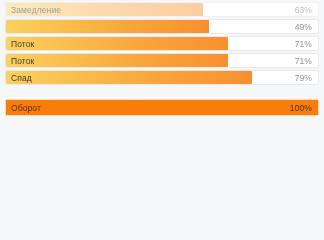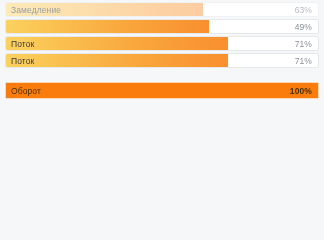--- a/index.html
+++ b/index.html
@@ -100,21 +100,20 @@
   }
   .row.total .label {
     height: 17px;
     line-height: 17px;
     color: #4a3208;
   }
   .row.total .pct {
     height: 17px;
     line-height: 17px;
     color: #4a3208;
-    font-weight: bold;
   }
 </style>
 </head>
 <body>
 
 <div class="progress-list">
 
   <div class="row faded">
     <div class="bar" style="width:63%"></div>
     <div class="label">Замедление</div>
@@ -133,20 +132,25 @@
     <div class="label">Поток</div>
     <div class="pct">71%</div>
   </div>
 
   <div class="row">
     <div class="bar" style="width:71%"></div>
     <div class="label">Поток</div>
     <div class="pct">71%</div>
   </div>
 
+  <div class="row">
+    <div class="bar" style="width:79%"></div>
+    <div class="label">Спад</div>
+    <div class="pct">79%</div>
+  </div>
 
   <div class="spacer"></div>
 
   <div class="row total">
     <div class="bar" style="width:100%"></div>
     <div class="label">Оборот</div>
     <div class="pct">100%</div>
   </div>
 
 </div>

